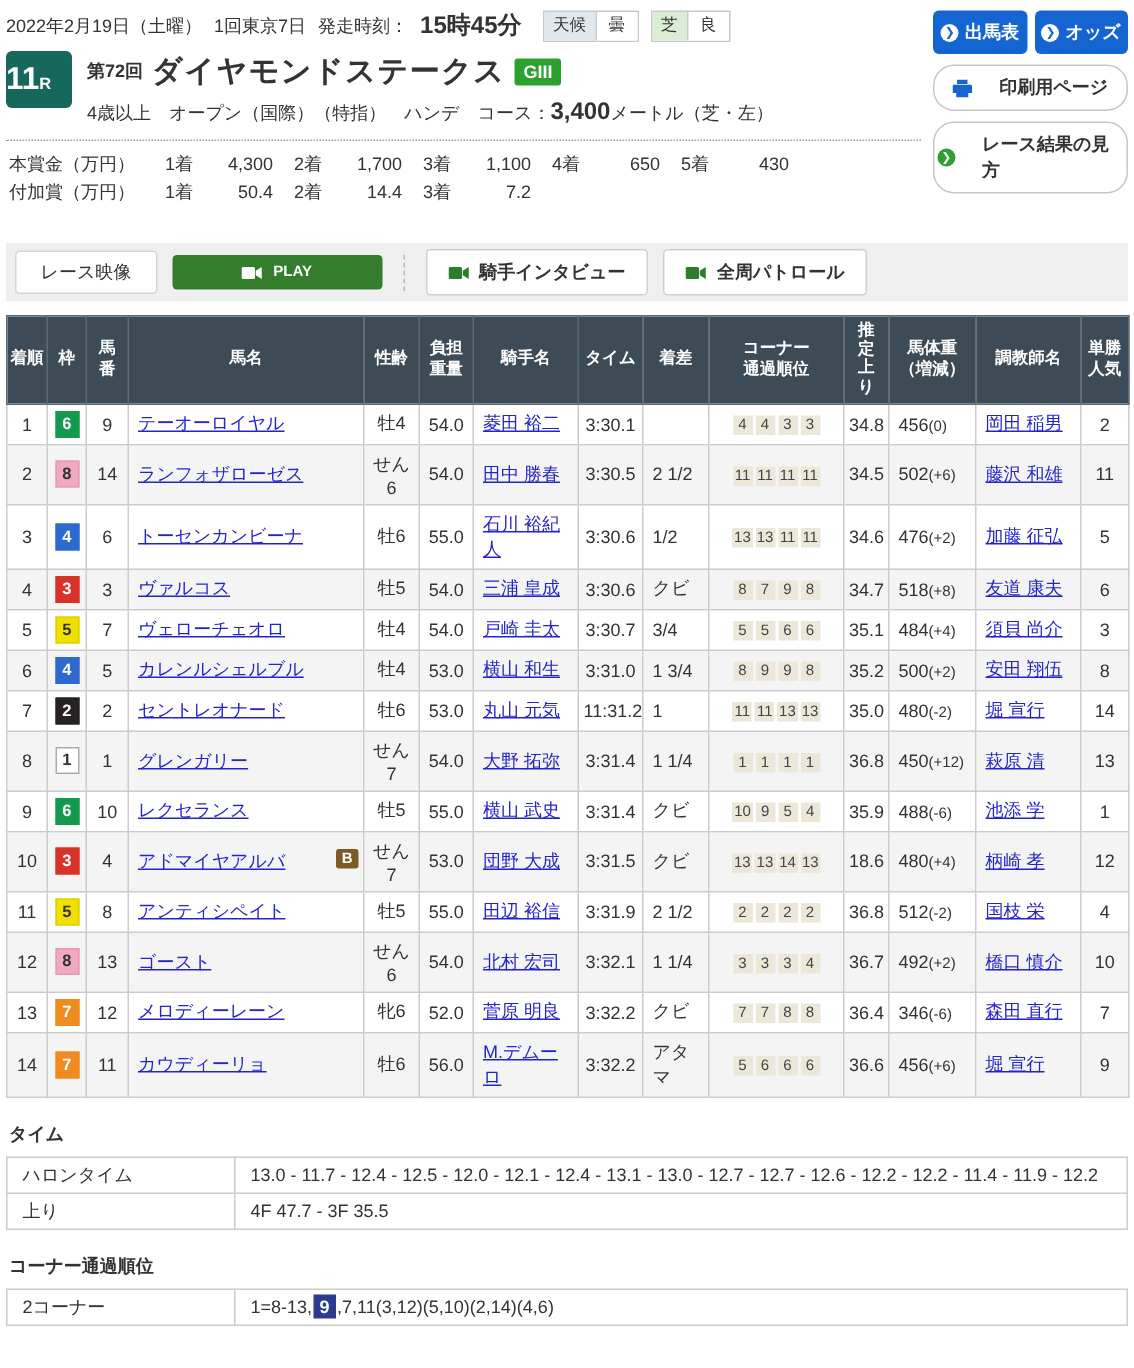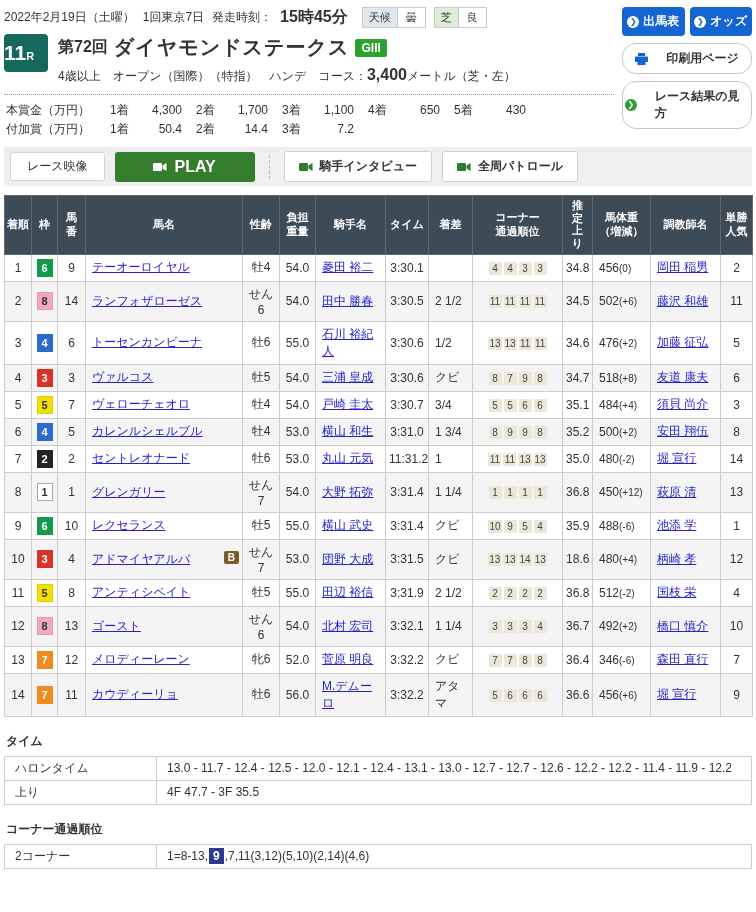--- a/index.html
+++ b/index.html
@@ -24,37 +24,37 @@
   .circ{display:inline-block;width:12px;height:12px;border-radius:50%;background:#fff;color:#1464d2;font-size:8px;line-height:12px;text-align:center;font-weight:bold}
   .circ.green{background:#2f9e33;color:#fff}
   .btn-white{border:1px solid #c6c6c6;background:#fff;border-radius:14px;font-size:12px;font-weight:bold;color:#333;padding:6px 2px;display:flex;align-items:center;justify-content:center;gap:18px;cursor:pointer}
 
   
   .race-row{display:flex;gap:10px;margin-top:6px;align-items:flex-start}
   .rnum{width:44px;height:38px;background:#17685c;color:#fff;border-radius:4px;text-align:left;font-weight:bold;font-size:21px;line-height:38px;flex:none}
   .rnum .sub{font-size:11px}
   .race-head{flex:1}
   .race-l1{display:flex;align-items:center;gap:6px}
-  .edition{font-size:16px;font-weight:bold}
+  .edition{font-size:12px;font-weight:bold}
   .race-name{font-size:20px;font-weight:bold;letter-spacing:1px}
   .grade{background:#2aa22d;color:#fff;font-weight:bold;font-size:12px;padding:2px 6px;border-radius:2px}
   .conds{margin-top:5px;font-size:12px}
   .dist{font-size:16px;font-weight:bold}
 
   .prize{border-top:1px dotted #9a9a9a;margin-top:9px;padding:6px 0 0 2px;font-size:12px}
   .prize-row{display:flex;align-items:flex-start;line-height:1.55}
   .prize-row .plabel{width:90px}
   .pair{display:inline-flex}
   .pair .place{width:26px;margin-left:14px}
   .pair .amt{width:46px;text-align:right}
 
   
-  .videobar{background:#efefef;margin-top:9px;padding:4px 6px;display:flex;align-items:center;gap:10px}
+  .videobar{background:#efefef;margin-top:25px;padding:4px 6px;display:flex;align-items:center;gap:10px}
   .lbl-video{background:#fff;border:1px solid #d5d5d5;border-radius:3px;padding:5px 16px;font-size:12px}
-  .btn-play{background:#337d2d;color:#fff;font-weight:bold;width:140px;border-radius:3px;padding:6px 0;display:flex;align-items:center;justify-content:center;gap:7px;cursor:pointer;font-size:16px}
+  .btn-play{background:#337d2d;color:#fff;font-weight:bold;width:140px;border-radius:3px;padding:6px 0;display:flex;align-items:center;justify-content:center;gap:7px;cursor:pointer;font-size:10px}
   .vdiv{border-left:1px dashed #b5b5b5;height:24px;margin:0 4px}
   .btn-vid{background:#fff;border:1px solid #d0d0d0;border-radius:3px;padding:6px 14px;display:flex;align-items:center;gap:7px;font-weight:bold;font-size:12px;cursor:pointer;color:#333}
   .cam{fill:#2e7d2e}
   .btn-play .cam{fill:#fff}
 
   
   table.results{border-collapse:collapse;width:100%;margin-top:9px;font-size:12px;table-layout:fixed}
   .results th{background:#3d4b57;color:#fff;font-size:11px;font-weight:bold;border:1px solid #5c6a75;padding:3px 1px;white-space:pre-line;line-height:1.25;vertical-align:middle}
   .results td{border:1px solid #ccc;padding:4px 3px;vertical-align:middle;height:27px;overflow:hidden}
   .results tbody tr:nth-child(even) td{background:#f4f4f4}

